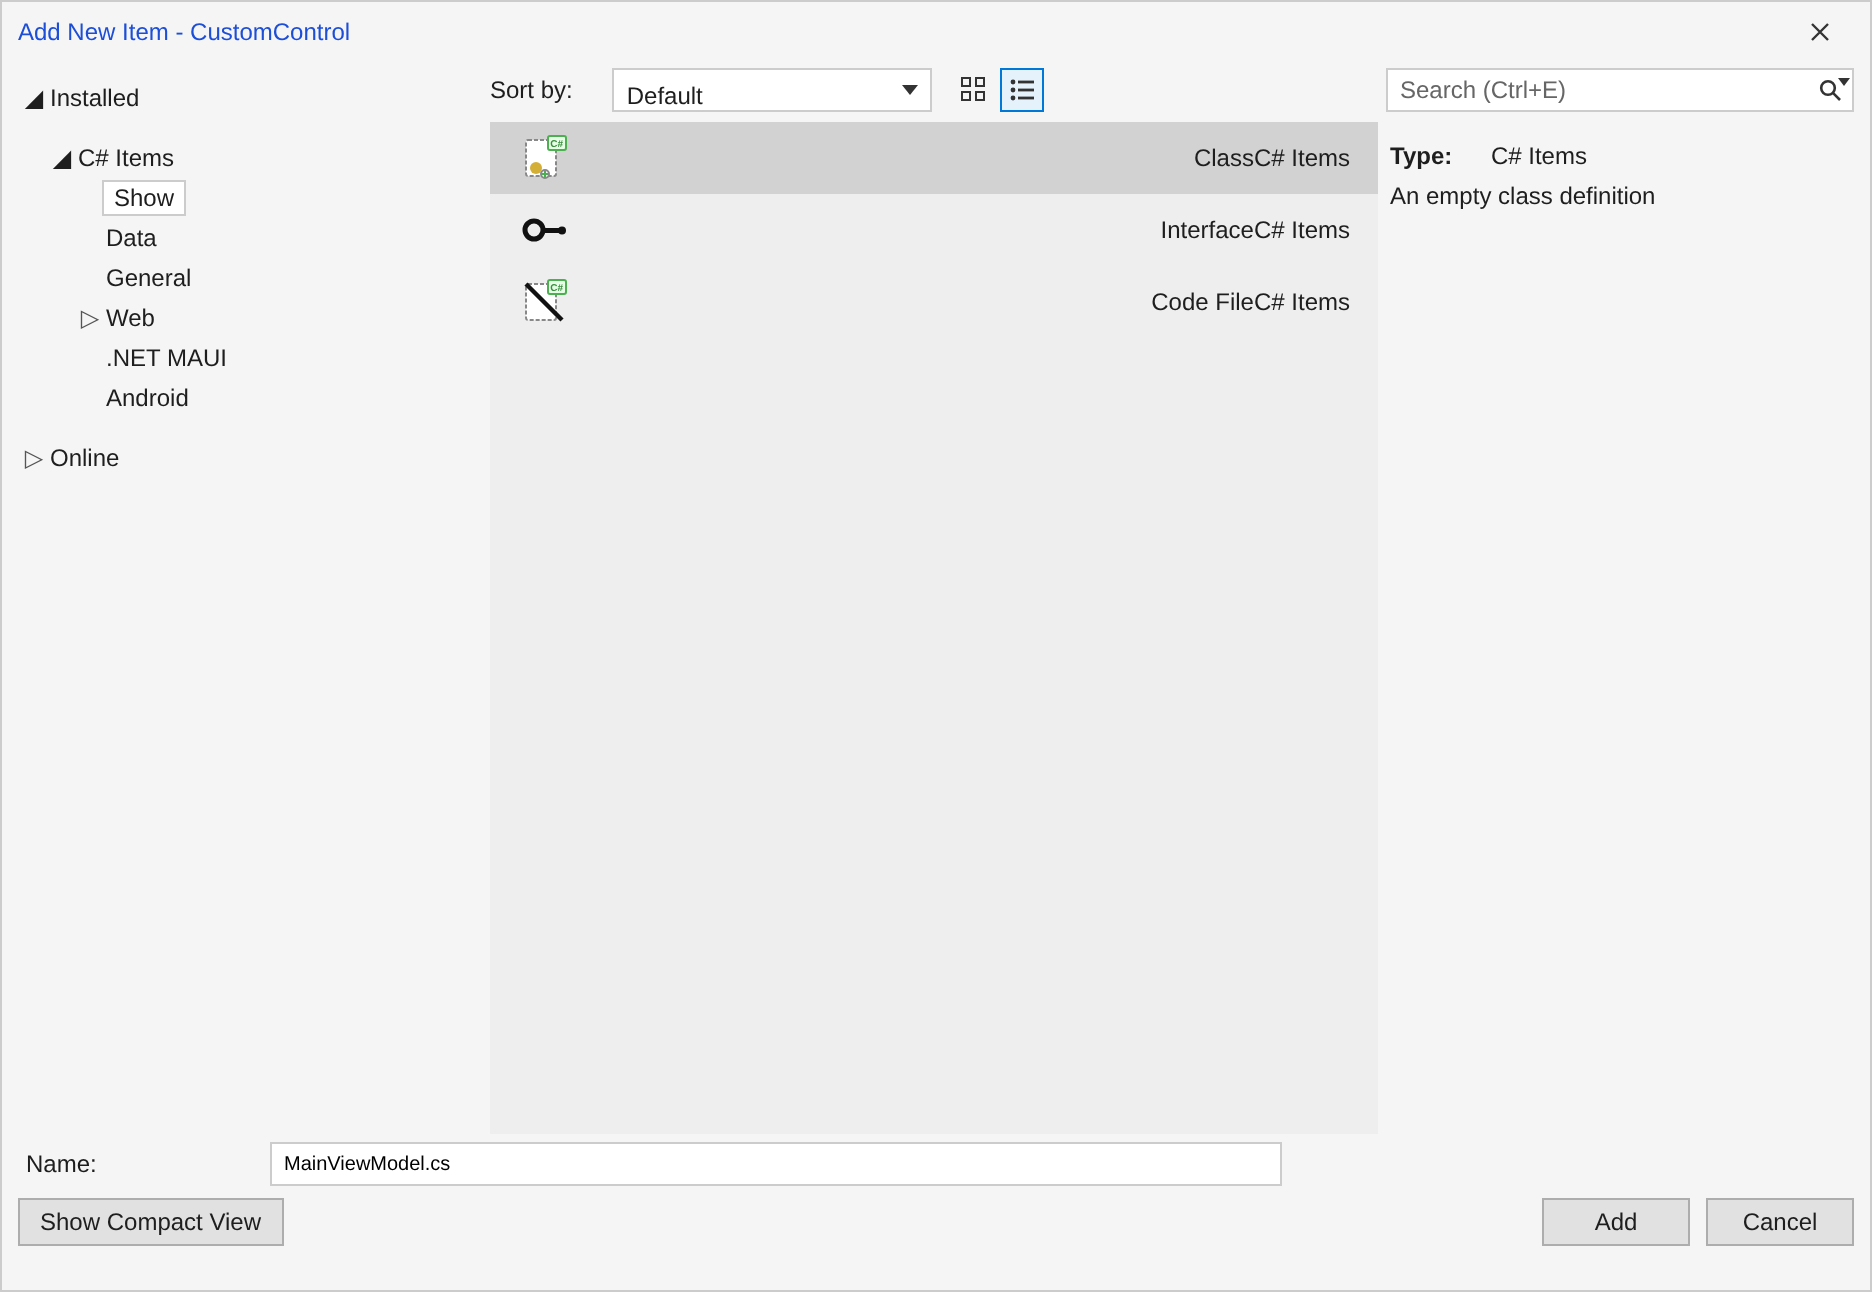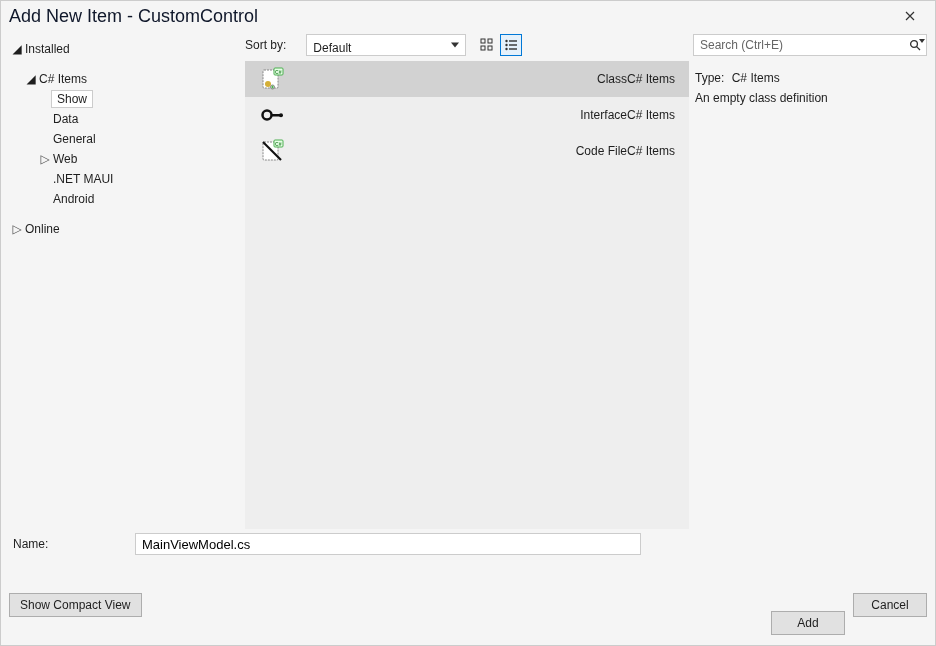--- a/index.html
+++ b/index.html
@@ -1,19 +1,19 @@
 <!DOCTYPE html>
 <html><head>
 <meta charset="utf-8">
 <style>
   * { box-sizing: border-box; font-family: "Segoe UI", Tahoma, sans-serif; }
   html, body { margin: 0; padding: 0; width: 936px; height: 646px; background: #f5f5f5; color: #1e1e1e; font-size: 12px; }
   .dialog { width: 936px; height: 646px; display: flex; flex-direction: column; border: 1px solid #ccc; background: #f5f5f5; }
   .titlebar { display: flex; align-items: center; height: 30px; padding: 0 8px; }
-  .titlebar-title { color: #0f172a; font-size: 18px; flex: 1; }
+  .titlebar-title { color: #1d4ed8; font-size: 12px; flex: 1; }
   .close-btn { width: 34px; height: 24px; display: flex; align-items: center; justify-content: center; color: #555; font-size: 14px; cursor: pointer; }
 
   .body { flex: 1; display: flex; }
 
   .nav { width: 244px; padding: 8px 6px; }
   .nav-node { display: flex; align-items: center; height: 20px; line-height: 20px; cursor: default; color: #1e1e1e; }
   .nav-node .caret { width: 12px; display: inline-block; text-align: center; color: #1e1e1e; margin-right: 2px; }
   .nav-indent-0 { padding-left: 4px; }
   .nav-indent-1 { padding-left: 18px; }
   .nav-indent-2 { padding-left: 32px; }
@@ -40,26 +40,26 @@
 
   .right { width: 246px; display: flex; flex-direction: column; }
   .search-wrap { padding: 2px 8px 4px 4px; height: 30px; display: flex; align-items: center; }
   .search { flex: 1; height: 22px; border: 1px solid #ccc; background: #fff; display: flex; align-items: center; padding: 0 4px; position: relative; }
   .search input { border: 0; outline: 0; width: 100%; font-size: 12px; color: #1e1e1e; background: transparent; }
   .search input::placeholder { color: #666; }
   .search-icon { position: absolute; right: 2px; top: 50%; transform: translateY(-50%); width: 18px; height: 18px; display: flex; align-items: center; justify-content: center; color: #333; }
   .search-icon::after { content: ""; position: absolute; right: -1px; top: 3px; border-left: 3px solid transparent; border-right: 3px solid transparent; border-top: 4px solid #333; }
   .details { padding: 10px 10px 0 6px; color: #1e1e1e; }
   .details .type-row { margin-bottom: 6px; }
-  .details .type-label { font-weight: 400; margin-right: 4px; }
-
-  .footer { border-top: 0; padding: 4px 8px 10px 8px; display: flex; flex-direction: column; gap: 20px; }
+  .details .type-label { font-weight: 700; margin-right: 16px; }
+
+  .footer { border-top: 0; padding: 4px 8px 22px 8px; display: flex; flex-direction: column; gap: 6px; }
   .name-row { display: flex; align-items: center; gap: 8px; }
   .name-label { width: 118px; padding-left: 4px;}
-  .name-input { width: 506px; height: 22px; border: 1px solid #ccc; background: #fff; padding: 0 6px; font-size: 13px; outline: none; }
+  .name-input { width: 506px; height: 22px; border: 1px solid #ccc; background: #fff; padding: 0 6px; font-size: 10px; outline: none; }
   .btn-row { display: flex; align-items: center; justify-content: space-between; }
   .btn { height: 24px; min-width: 74px; padding: 0 10px; border: 1px solid #adadad; background: #e1e1e1; cursor: pointer; display: flex; align-items: center; justify-content: center; }
   .btn-compact { min-width: 122px; }
   .spacer { flex: 1; }
 
   
   svg { display: block; }
 </style>
 </head>
 <body>
@@ -208,21 +208,21 @@
   <div class="footer">
     <div class="name-row">
       <div class="name-label">Name:</div>
       <input class="name-input" type="text" value="MainViewModel.cs" style="">
     </div>
     <div class="btn-row">
       <div class="btn btn-compact">
         <span>Show Compact View</span>
       </div>
       <div class="spacer"></div>
-      <div class="btn" style="margin-right:8px;margin-top:36px;">
+      <div class="btn" style="margin-right:8px;">
         <span>Add</span>
       </div>
       <div class="btn">
         <span>Cancel</span>
       </div>
     </div>
   </div>
 
 </div>
 

